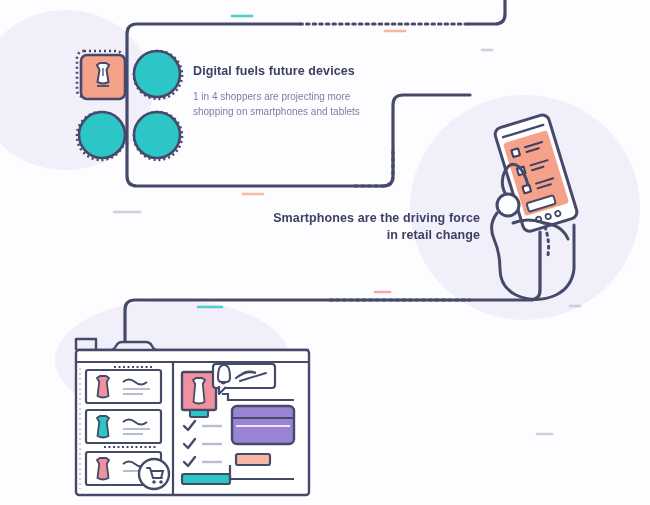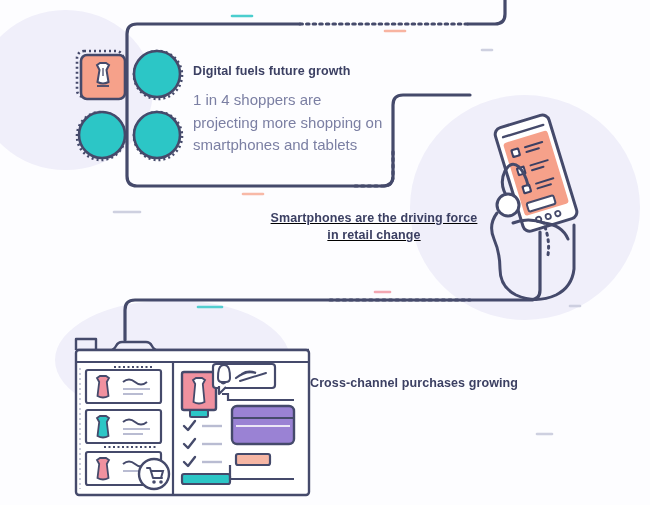--- a/index.html
+++ b/index.html
@@ -30,27 +30,27 @@
   .txtblock { position: absolute; }
   .t-head {
     font-size: 12.5px;
     font-weight: bold;
     color: #3c4063;
     letter-spacing: .1px;
     line-height: 1.35;
     margin: 0 0 9px 0;
   }
   .t-body {
-    font-size: 15px;
+    font-size: 10px;
     color: #7b7fa3;
     line-height: 1.52;
     margin: 0;
   }
   #text-growth   { left: 193px; top: 63px;  width: 190px; text-align: left; }
-  #text-phones   { left: 268px; top: 210px; width: 212px; text-align: center; text-decoration: underline; }
+  #text-phones   { left: 268px; top: 210px; width: 212px; text-align: right; }
   #text-cross    { left: 310px; top: 375px; width: 215px; text-align: left; }
 
   .art { position: absolute; }
   #art-icons  { left: 70px;  top: 44px;  width: 120px; height: 122px; }
   #art-phone  { left: 478px; top: 105px; width: 120px; height: 200px; }
   #art-browser{ left: 70px;  top: 334px; width: 245px; height: 165px; }
 </style>
 </head>
 <body>
 
@@ -222,25 +222,24 @@
       <line x1="162" y1="84" x2="224" y2="84" stroke="#454a6b" stroke-width="2.2"></line>
       <line x1="166" y1="92" x2="220" y2="92" stroke="#ffffff" stroke-width="2" opacity=".8"></line>
       <rect x="166" y="120" width="34" height="11" rx="2" fill="#f6b6a4" stroke="#454a6b" stroke-width="2.2"></rect>
 
       <path d="M152,60 L158,60 L158,66 L224,66" fill="none" stroke="#454a6b" stroke-width="2.2"></path>
       <path d="M160,131 L160,145 L224,145" fill="none" stroke="#454a6b" stroke-width="2.2"></path>
     </g>
   </svg>
 
   <div class="txtblock" id="text-growth">
-    <p class="t-head">Digital fuels future growth</p>
+    <p class="t-head">Digital fuels future devices</p>
     <p class="t-body">1 in 4 shoppers are projecting more shopping on smartphones and tablets</p>
   </div>
 
   <div class="txtblock" id="text-phones">
     <p class="t-head">Smartphones are the driving force in retail change</p>
   </div>
 
   <div class="txtblock" id="text-cross">
-    <p class="t-head">Cross-channel purchases growing</p>
   </div>
 
 </div>
 
 </body></html>

